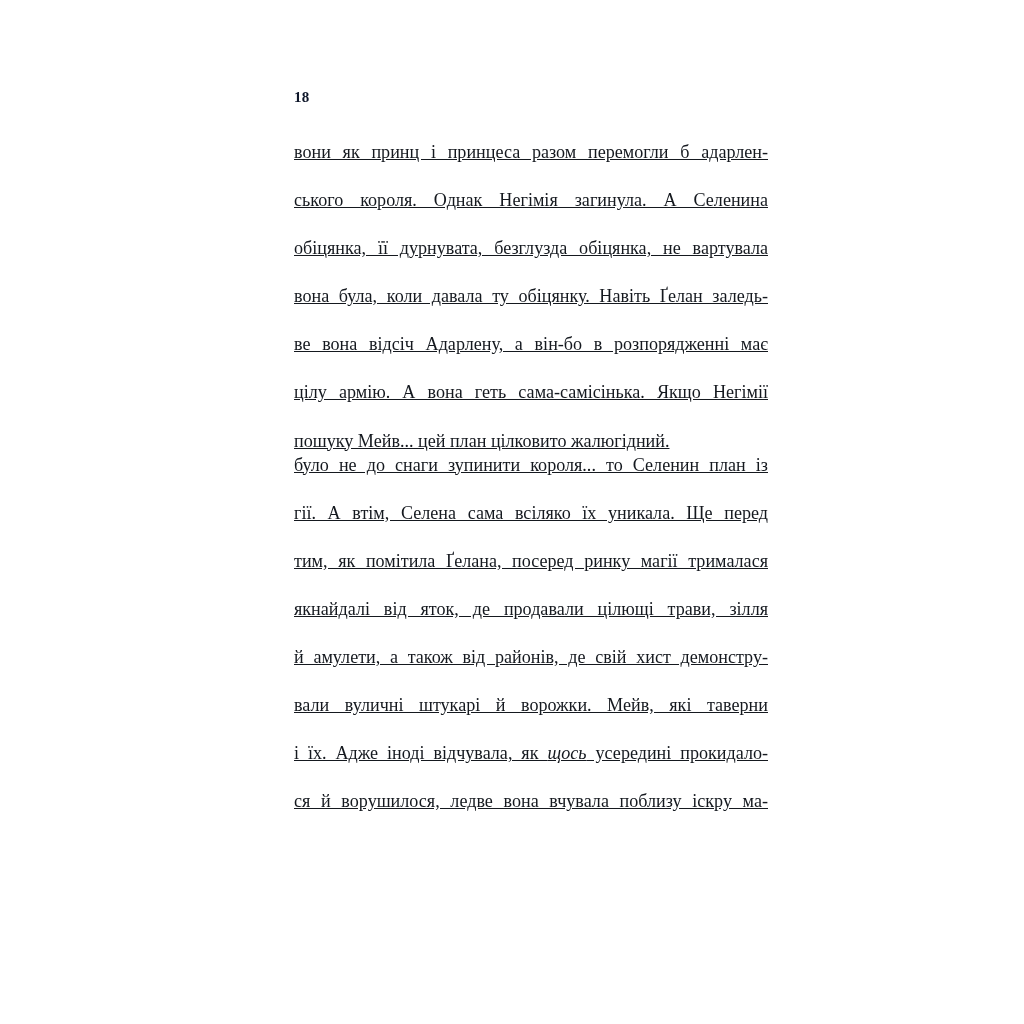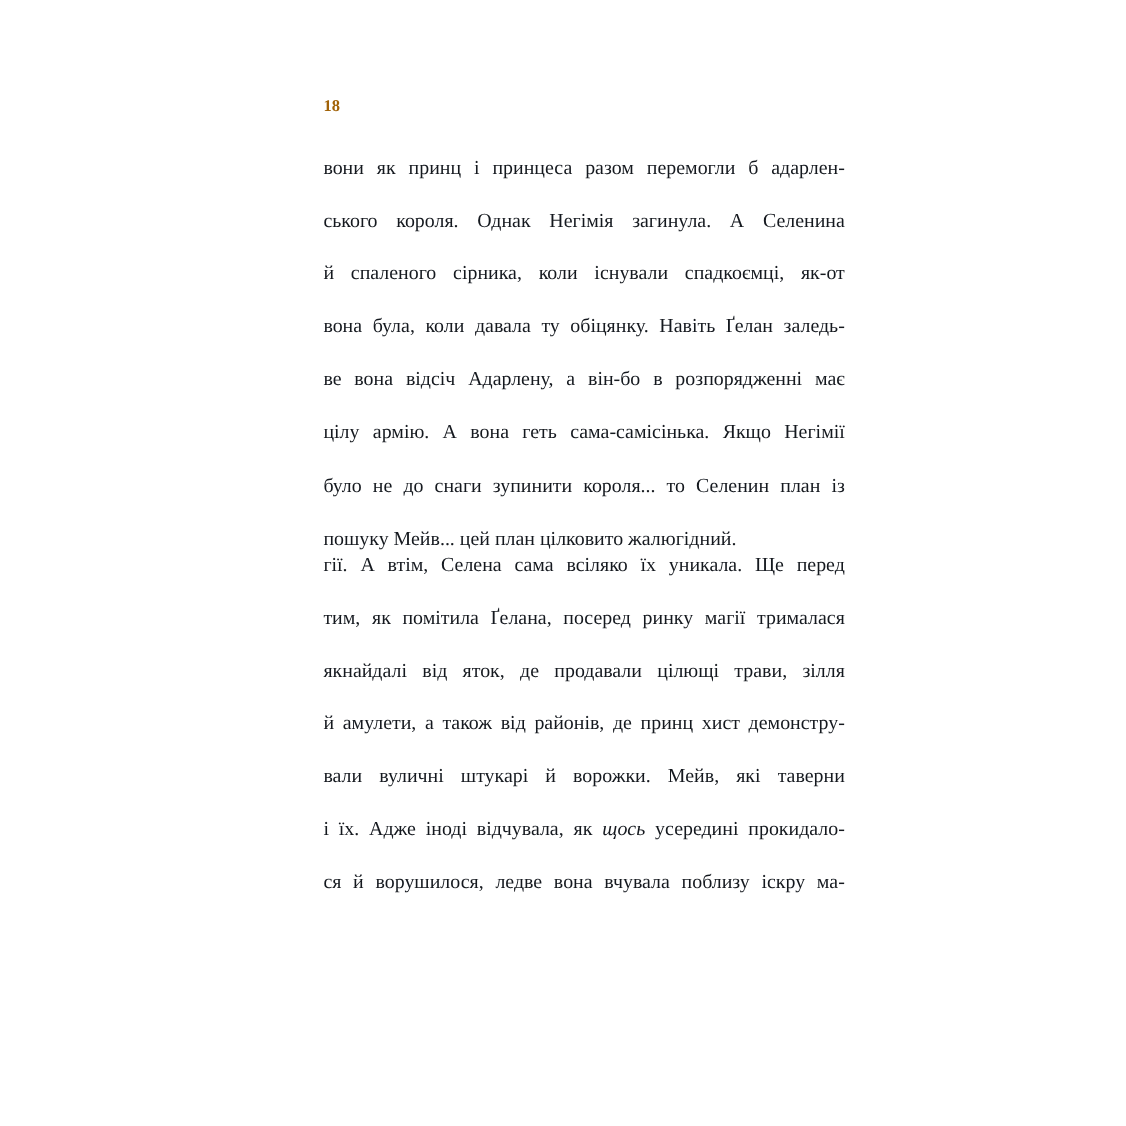--- a/index.html
+++ b/index.html
@@ -24,21 +24,21 @@
   }
 
   
   .folio {
     position: absolute;
     left: 294px;
     top: 90px;
     font-size: 15px;
     font-weight: bold;
     letter-spacing: 0.2px;
-    color: #a16207;
+    color: #0f172a;
     line-height: 1;
   }
 
   
   .textblock {
     position: absolute;
     left: 294px;
     top: 140px;
     width: 474px;
     text-align: justify;
@@ -48,20 +48,21 @@
     color: #15191f;
     -webkit-font-smoothing: antialiased;
     hyphens: none;
   }
 
   .textblock p {
     margin: 0;
     padding: 0;
     text-indent: 0;
     text-align: justify;
+    text-decoration: underline;
   }
 
   
   .ln {
     display: block;
     text-align: justify;
     white-space: pre-wrap;
   }
   .ln::after {
     content: "";
@@ -84,31 +85,31 @@
 <body>
 
 <div class="page">
 
   <div class="folio">18</div>
 
   <div class="textblock" id="textblock">
       <p>
         <span class="ln">вони як принц і принцеса разом перемогли б адарлен-</span>
         <span class="ln">ського короля. Однак Негімія загинула. А Селенина</span>
-        <span class="ln">й спаленого сірника, коли існували спадкоємці, як-от</span>
+        <span class="ln">обіцянка, її дурнувата, безглузда обіцянка, не вартувала</span>
         <span class="ln">вона була, коли давала ту обіцянку. Навіть Ґелан заледь-</span>
         <span class="ln">ве вона відсіч Адарлену, а він-бо в розпорядженні має</span>
         <span class="ln">цілу армію. А вона геть сама-самісінька. Якщо Негімії</span>
+        <span class="ln last">пошуку Мейв... цей план цілковито жалюгідний.</span>
         <span class="ln">було не до снаги зупинити короля... то Селенин план із</span>
-        <span class="ln last">пошуку Мейв... цей план цілковито жалюгідний.</span>
       </p>
       <p>
         <span class="ln">гії. А втім, Селена сама всіляко їх уникала. Ще перед</span>
         <span class="ln">тим, як помітила Ґелана, посеред ринку магії трималася</span>
         <span class="ln">якнайдалі від яток, де продавали цілющі трави, зілля</span>
-        <span class="ln">й амулети, а також від районів, де принц хист демонстру-</span>
+        <span class="ln">й амулети, а також від районів, де свій хист демонстру-</span>
         <span class="ln">вали вуличні штукарі й ворожки. Мейв, які таверни</span>
         <span class="ln">і їх. Адже іноді відчувала, як <em>щось</em> усередині прокидало-</span>
         <span class="ln">ся й ворушилося, ледве вона вчувала поблизу іскру ма-</span>
       </p>
     </div>
 
 </div>
 
 </body></html>

